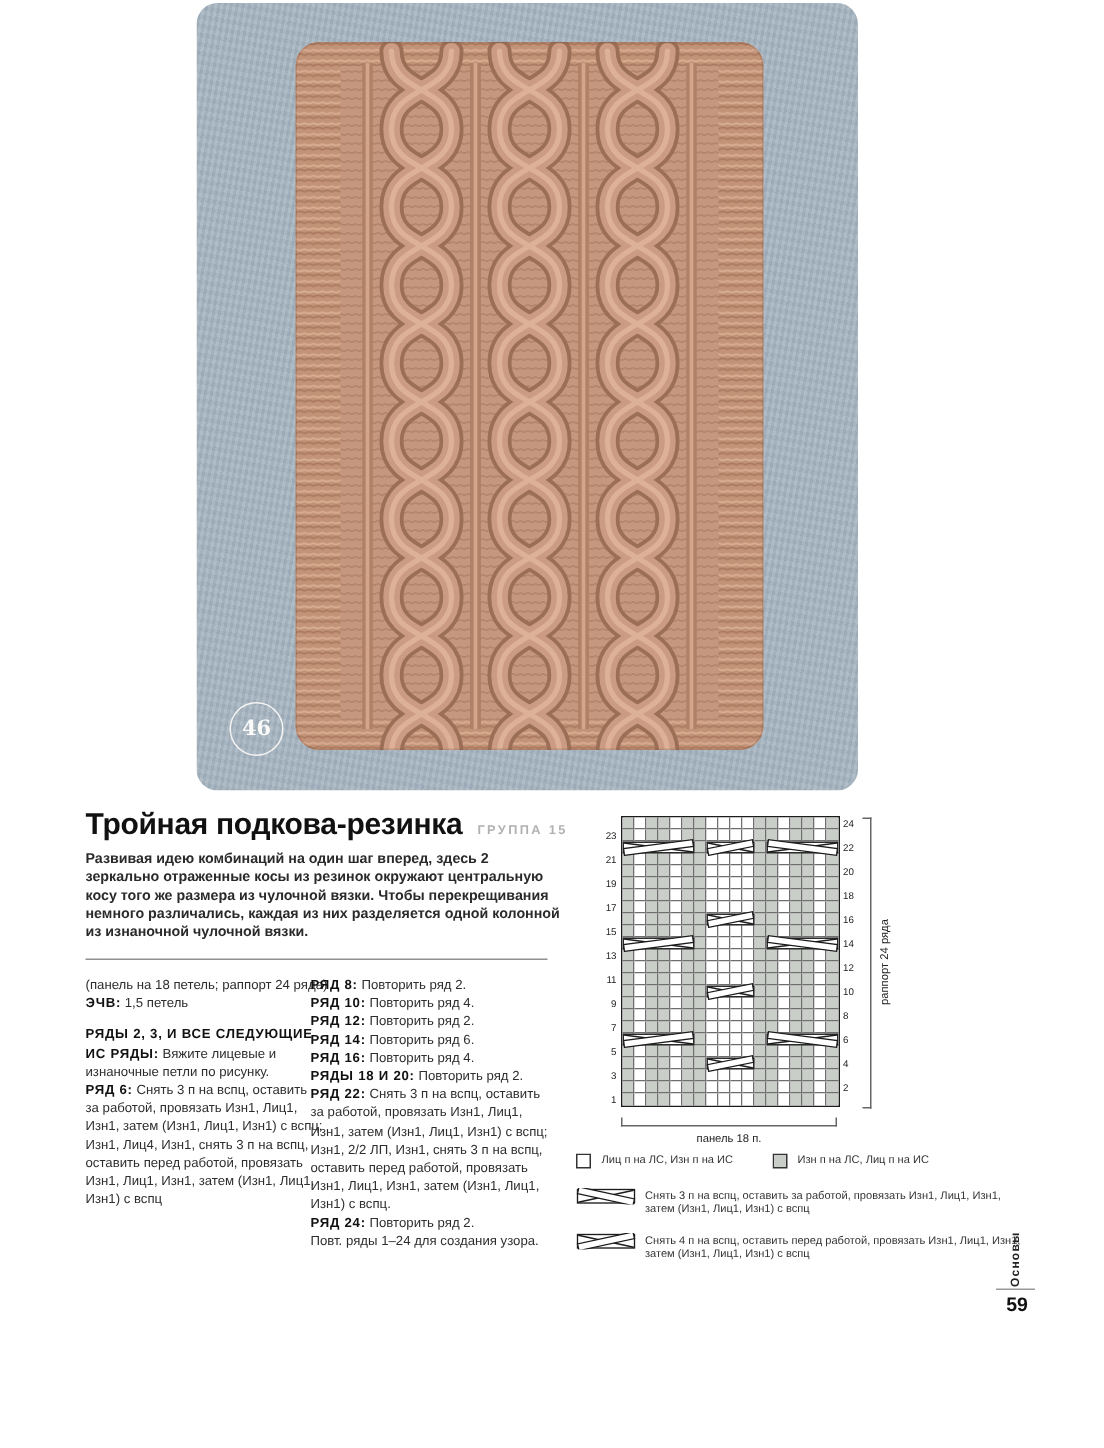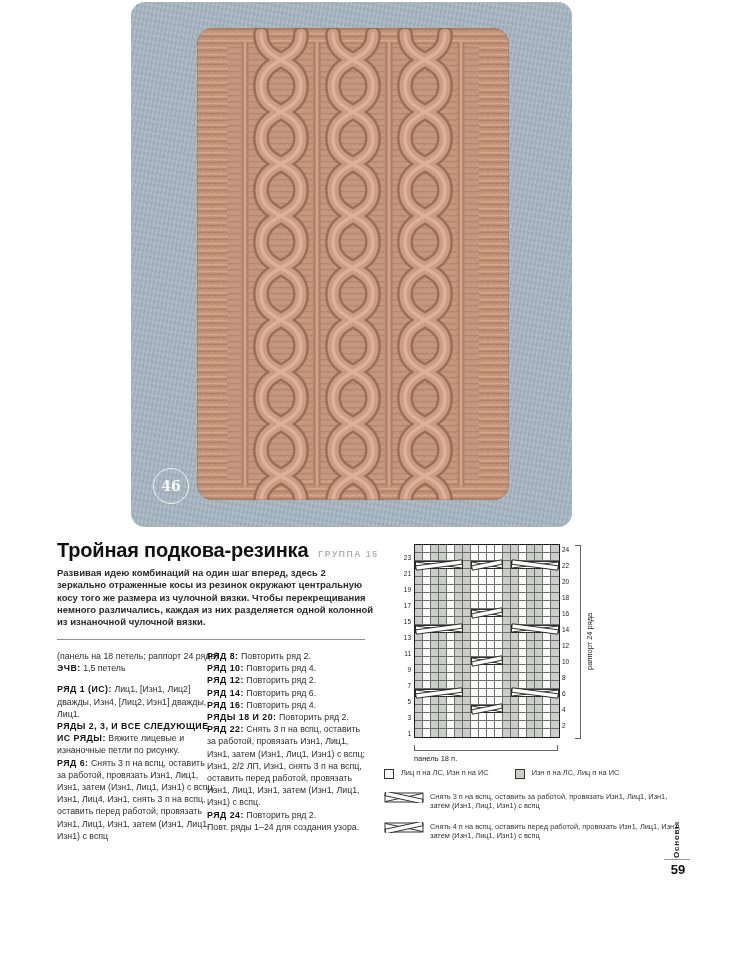--- a/index.html
+++ b/index.html
@@ -36,21 +36,21 @@
   #chart{position:absolute;left:414px;top:544px;}
   #chart-grid{position:relative;display:grid;grid-template-columns:repeat(18,8px);grid-auto-rows:8px;
               width:144px;border:1.5px solid #1c1c1c;background:#fff;}
   .cell{box-sizing:border-box;border-right:1px solid #6e6e6e;border-bottom:1px solid #6e6e6e;background:#fff;}
   .cell.p{background:#cacec9;}
   .cable-overlay{position:absolute;left:0;top:0;pointer-events:none;}
   .rnum{position:absolute;font-size:6.5px;line-height:8px;height:8px;color:#222;}
   .rnum.lft{left:-18px;width:15px;text-align:right;}
   .rnum.rgt{left:148px;width:15px;text-align:left;}
   .panel-bracket{position:absolute;left:0;top:201px;width:142px;height:5px;border:1px solid #666;border-top:none;}
-  .panel-label{position:absolute;left:0;top:210px;width:144px;font-size:7.5px;color:#222;}
+  .panel-label{position:absolute;left:0;top:210px;width:144px;text-align:center;font-size:7.5px;color:#222;}
   .repeat-bracket{position:absolute;left:161px;top:1px;width:5px;height:192px;border:1px solid #666;border-left:none;}
   .repeat-label{position:absolute;left:171px;top:1px;height:192px;width:11px;writing-mode:vertical-rl;
                 transform:rotate(180deg);font-size:7.5px;color:#222;text-align:center;}
 
   
   #legend{position:absolute;left:384px;top:768px;width:312px;font-size:7.4px;line-height:9.6px;color:#333;}
   .leg-rowpair{display:flex;gap:26px;align-items:flex-end;}
   .leg-item{display:flex;align-items:flex-start;gap:6px;}
   .leg-item svg{flex:0 0 auto;margin-top:0.5px;}
   .mt8{margin-top:9px;}  .mt12{margin-top:12px;}  .mt10{margin-top:11px;}
@@ -138,21 +138,20 @@
   <div class="desc">Развивая идею комбинаций на один шаг вперед, здесь 2 зеркально отраженные косы из резинок окружают центральную косу того же размера из чулочной вязки. Чтобы перекрещивания немного различались, каждая из них разделяется одной колонной из изнаночной чулочной вязки.</div>
   <div class="divider"></div>
 
   <div class="col" id="col-left">
     <div class="nowrap">(панель на 18 петель; раппорт 24 ряда)</div>
     <div>
       <span class="lab">ЭЧВ:</span>
       <span>1,5 петель</span>
     </div>
     <div id="rows-left" class="gap-top">
-        <div><span class="lab">РЯД 1 (ИС):</span> <span>Лиц1, [Изн1, Лиц2] дважды, Изн4, [Лиц2, Изн1] дважды, Лиц1.</span></div>
         <div><span class="lab">РЯДЫ 2, 3, И ВСЕ СЛЕДУЮЩИЕ ИС РЯДЫ:</span> <span>Вяжите лицевые и изнаночные петли по рисунку.</span></div>
         <div><span class="lab">РЯД 6:</span> <span>Снять 3 п на вспц, оставить за работой, провязать Изн1, Лиц1, Изн1, затем (Изн1, Лиц1, Изн1) с вспц; Изн1, Лиц4, Изн1, снять 3 п на вспц, оставить перед работой, провязать Изн1, Лиц1, Изн1, затем (Изн1, Лиц1, Изн1) с вспц</span></div>
       </div>
   </div>
   <div class="col" id="col-right">
     <div id="rows-right">
         <div><span class="lab">РЯД 8:</span> <span>Повторить ряд 2.</span></div>
         <div><span class="lab">РЯД 10:</span> <span>Повторить ряд 4.</span></div>
         <div><span class="lab">РЯД 12:</span> <span>Повторить ряд 2.</span></div>
         <div><span class="lab">РЯД 14:</span> <span>Повторить ряд 6.</span></div>

